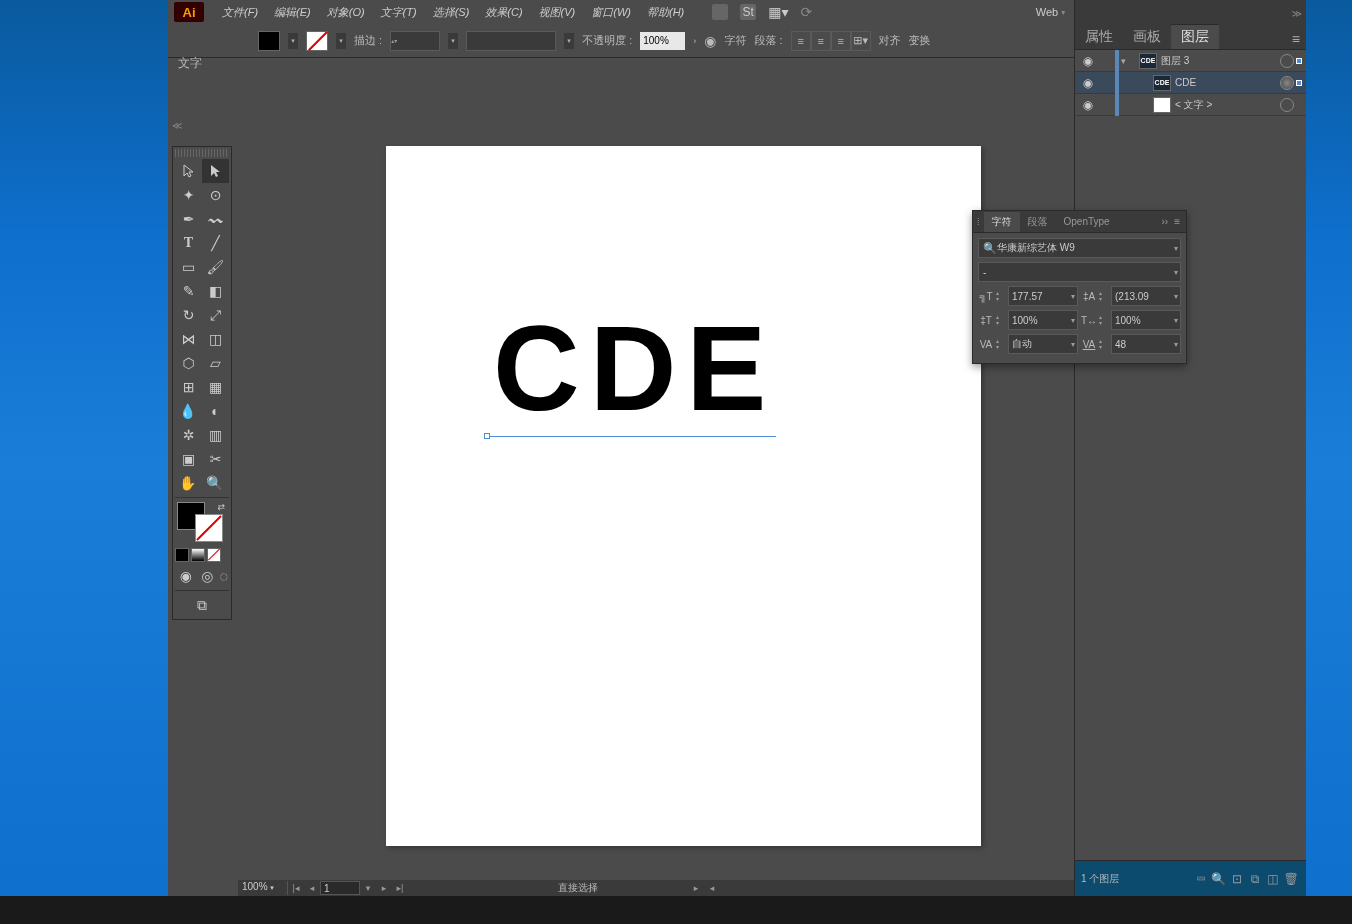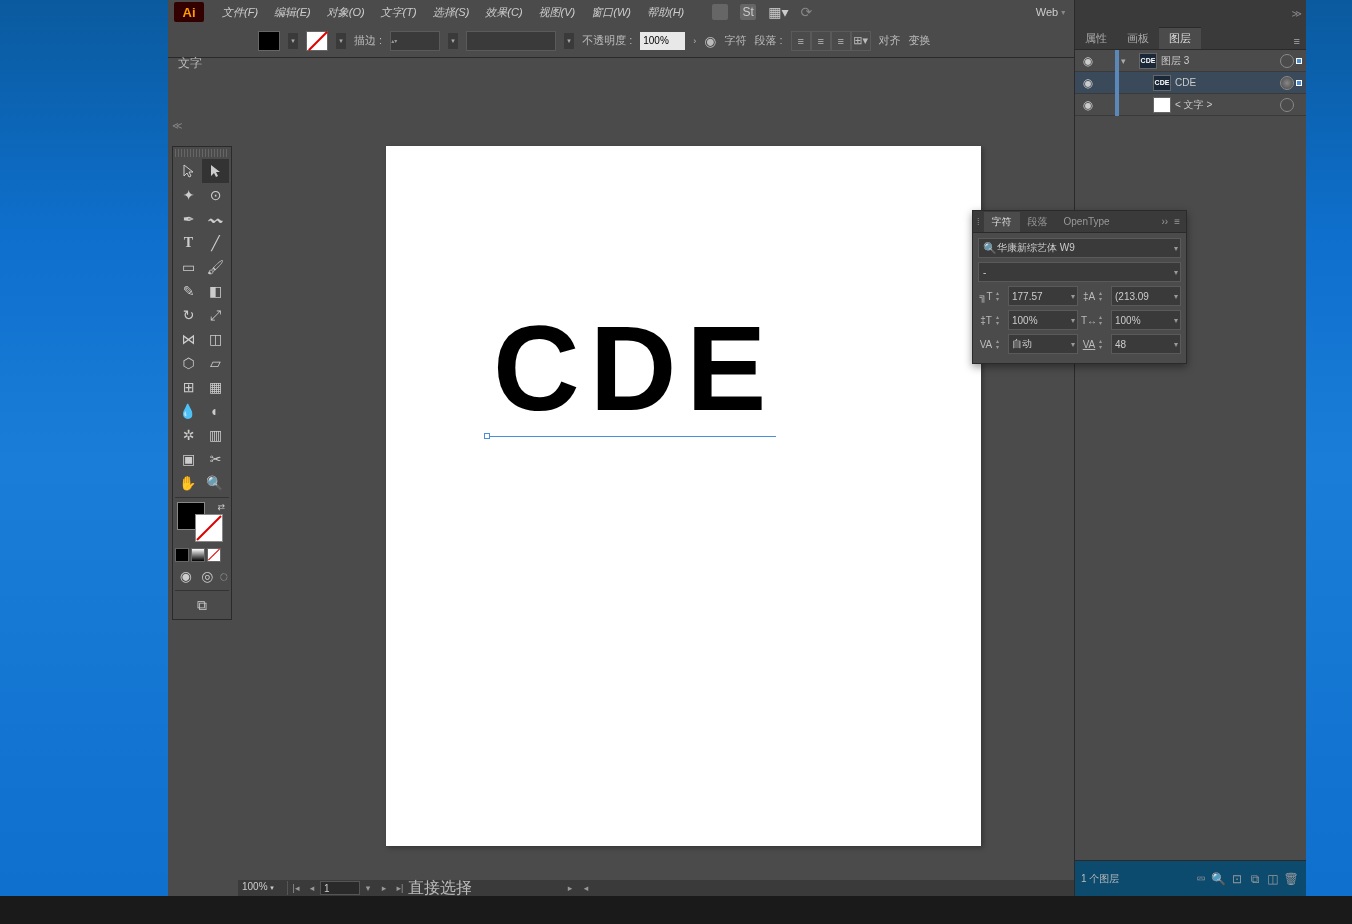--- a/index.html
+++ b/index.html
@@ -51,29 +51,29 @@
 .artboard { position: absolute; left: 148px; top: 88px; width: 595px; height: 700px; background: #fff; box-shadow: 2px 2px 5px rgba(0,0,0,0.3); }
 .canvas-text { position: absolute; left: 255px; top: 250px; font-size: 120px; font-weight: 900; color: #000; font-family: Arial Black, sans-serif; letter-spacing: 10px; line-height: 1; }
 .selection-line { position: absolute; left: 248px; top: 378px; width: 290px; height: 1px; border-bottom: 1px solid #4a8fd8; }
 .selection-handle { position: absolute; width: 6px; height: 6px; background: #fff; border: 1px solid #4a8fd8; }
 .scroll-v { position: absolute; right: 0; top: 26px; bottom: 16px; width: 14px; background: #3a3a3a; }
 .scroll-thumb-v { position: absolute; left: 2px; top: 300px; width: 10px; height: 200px; background: #666; border-radius: 5px; }
 .scroll-h { position: absolute; left: 0; right: 14px; bottom: 0; height: 16px; background: #3a3a3a; display: flex; align-items: center; }
 .zoom-value { width: 50px; height: 14px; font-size: 10px; color: #ccc; padding: 0 4px; border-right: 1px solid #555; }
 .nav-btn { width: 16px; height: 14px; display: flex; align-items: center; justify-content: center; color: #999; font-size: 9px; }
 .page-input { width: 40px; height: 14px; background: #2a2a2a; border: 1px solid #555; color: #ccc; font-size: 10px; padding: 0 3px; }
-.bottom-label { font-size: 16px; color: #bbb; }
+.bottom-label { font-size: 10px; color: #bbb; margin-left: 150px; }
 .right-collapse-bar { position: absolute; right: 0; top: 0; width: 36px; height: 100%; background: #3a3a3a; border-left: 1px solid #2a2a2a; display: flex; flex-direction: column; align-items: center; padding-top: 6px; }
 .collapse-arrow { font-size: 10px; color: #888; margin-bottom: 8px; }
 .side-icon { width: 26px; height: 26px; margin: 3px 0; display: flex; align-items: center; justify-content: center; color: #aaa; font-size: 14px; cursor: pointer; }
 .side-sep { width: 24px; height: 1px; background: #555; margin: 4px 0; }
 .right-panels { position: absolute; right: 0; top: 0; width: 232px; height: 896px; background: #3a3a3a; border-left: 1px solid #2a2a2a; display: flex; flex-direction: column; }
 .panel-header { height: 26px; display: flex; align-items: center; padding: 0 4px; }
 .panel-collapse-btn { font-size: 10px; color: #888; margin-left: auto; }
-.panel-tabs { height: 24px; display: flex; align-items: flex-end; border-bottom: 1px solid #2a2a2a; font-size: 11px; }
+.panel-tabs { height: 24px; display: flex; align-items: flex-end; border-bottom: 1px solid #2a2a2a; font-size: 14px; }
 .panel-tab { padding: 3px 10px; color: #aaa; cursor: pointer; }
 .panel-tab.active { background: #4b4b4b; color: #ddd; border-top: 1px solid #2a2a2a; }
 .panel-menu { margin-left: auto; padding: 2px 6px; color: #aaa; }
 .layers-content { flex: 1; background: #4b4b4b; font-size: 11px; color: #ccc; overflow-y: auto; }
 .layer-row { height: 22px; display: flex; align-items: center; padding: 0 4px; border-bottom: 1px solid #3a3a3a; }
 .layer-eye { width: 18px; text-align: center; font-size: 12px; color: #ccc; }
 .layer-lock { width: 18px; }
 .layer-toggle { width: 14px; color: #aaa; font-size: 9px; }
 .layer-thumb { width: 18px; height: 16px; border: 1px solid #666; margin: 0 4px; display: flex; align-items: center; justify-content: center; font-size: 7px; font-weight: bold; }
 .layer-thumb.dark { background: #1a2838; color: #fff; }

